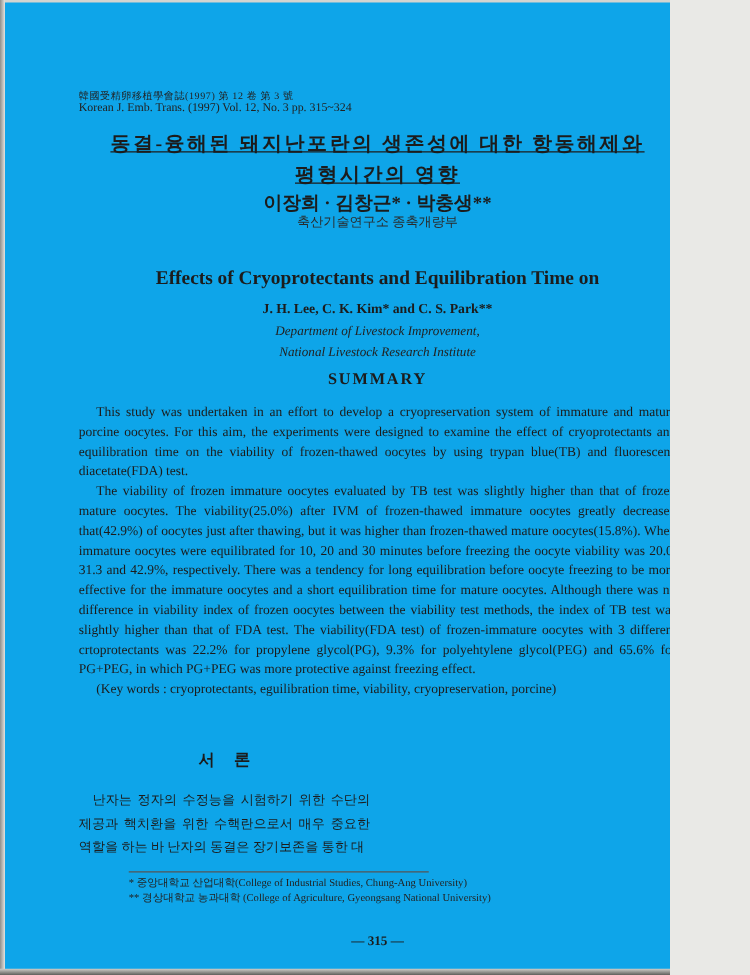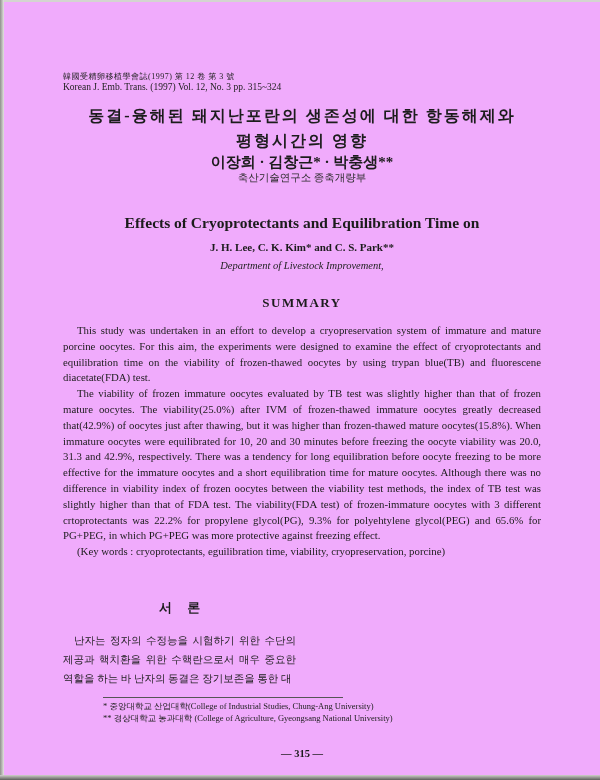--- a/index.html
+++ b/index.html
@@ -3,22 +3,22 @@
 <meta charset="utf-8">
 <style>
   html, body { margin: 0; padding: 0; }
   body {
     width: 600px; height: 780px;
     background: #e9e9e6;
     font-family: "Liberation Serif", "DejaVu Serif", serif;
   }
   .page {
     position: relative;
-    width: 600px; height: 780px;
-    background: #f0abfc;
+    width: 536px; height: 780px;
+    background: #0ea5e9;
     color: #1c1c1c;
     overflow: hidden;
     box-sizing: border-box;
   }
   
   .edge-left {
     position: absolute; left: 0; top: 0; width: 4px; height: 100%;
     background: linear-gradient(to right, #8f8f8c, #e3e3df);
   }
   .edge-top {
@@ -28,21 +28,21 @@
   .edge-bottom {
     position: absolute; left: 0; bottom: 0; width: 100%; height: 5px;
     background: linear-gradient(to top, #5f5f5c, #cfcfca);
   }
   .block { position: absolute; left: 63px; width: 478px; }
 
   .journal-header { top: 71px; font-size: 8.5px; line-height: 11px; color: #222; }
   .journal-hanja { font-size: 8px; letter-spacing: 0.5px; }
   .journal-citation { font-size: 9.5px; }
 
-  .k-title { top: 103px; text-align: center; font-weight: bold; font-size: 16px; line-height: 25px; letter-spacing: 2px; }
+  .k-title { top: 103px; text-align: center; font-weight: bold; font-size: 16px; line-height: 25px; letter-spacing: 2px; text-decoration: underline; }
   .k-authors { top: 153px; text-align: center; font-weight: bold; font-size: 15px; }
   .k-affil { top: 171px; text-align: center; font-size: 10.5px; color: #2a2a2a; }
 
   .e-title { top: 212px; text-align: center; font-weight: bold; font-size: 15.5px; line-height: 21px; }
   .e-authors { top: 241px; text-align: center; font-weight: bold; font-size: 11px; }
   .e-affil { top: 258px; text-align: center; font-style: italic; font-size: 10.5px; line-height: 16.5px; color: #222; }
 
   .summary-heading { top: 295px; text-align: center; font-weight: bold; font-size: 13px; letter-spacing: 1.5px; }
 
   .summary-body { top: 323px; font-size: 10.8px; line-height: 15.8px; text-align: justify; }
@@ -81,20 +81,21 @@
   <div class="block k-affil">축산기술연구소 종축개량부</div>
 
   <div class="block e-title">
     <div>Effects of Cryoprotectants and Equilibration Time on</div>
   </div>
 
   <div class="block e-authors">J. H. Lee, C. K. Kim* and C. S. Park**</div>
 
   <div class="block e-affil">
     <div>Department of Livestock Improvement,</div>
+    <div>National Livestock Research Institute</div>
   </div>
 
   <div class="block summary-heading">SUMMARY</div>
 
   <div class="block summary-body">
     <p>This study was undertaken in an effort to develop a cryopreservation system of immature and mature porcine oocytes. For this aim, the experiments were designed to examine the effect of cryoprotectants and equilibration time on the viability of frozen-thawed oocytes by using trypan blue(TB) and fluorescene diacetate(FDA) test.</p>
     <p>The viability of frozen immature oocytes evaluated by TB test was slightly higher than that of frozen mature oocytes. The viability(25.0%) after IVM of frozen-thawed immature oocytes greatly decreased that(42.9%) of oocytes just after thawing, but it was higher than frozen-thawed mature oocytes(15.8%). When immature oocytes were equilibrated for 10, 20 and 30 minutes before freezing the oocyte viability was 20.0, 31.3 and 42.9%, respectively. There was a tendency for long equilibration before oocyte freezing to be more effective for the immature oocytes and a short equilibration time for mature oocytes. Although there was no difference in viability index of frozen oocytes between the viability test methods, the index of TB test was slightly higher than that of FDA test. The viability(FDA test) of frozen-immature oocytes with 3 different crtoprotectants was 22.2% for propylene glycol(PG), 9.3% for polyehtylene glycol(PEG) and 65.6% for PG+PEG, in which PG+PEG was more protective against freezing effect.</p>
     <p>(Key words : cryoprotectants, eguilibration time, viability, cryopreservation, porcine)</p>
   </div>
 

